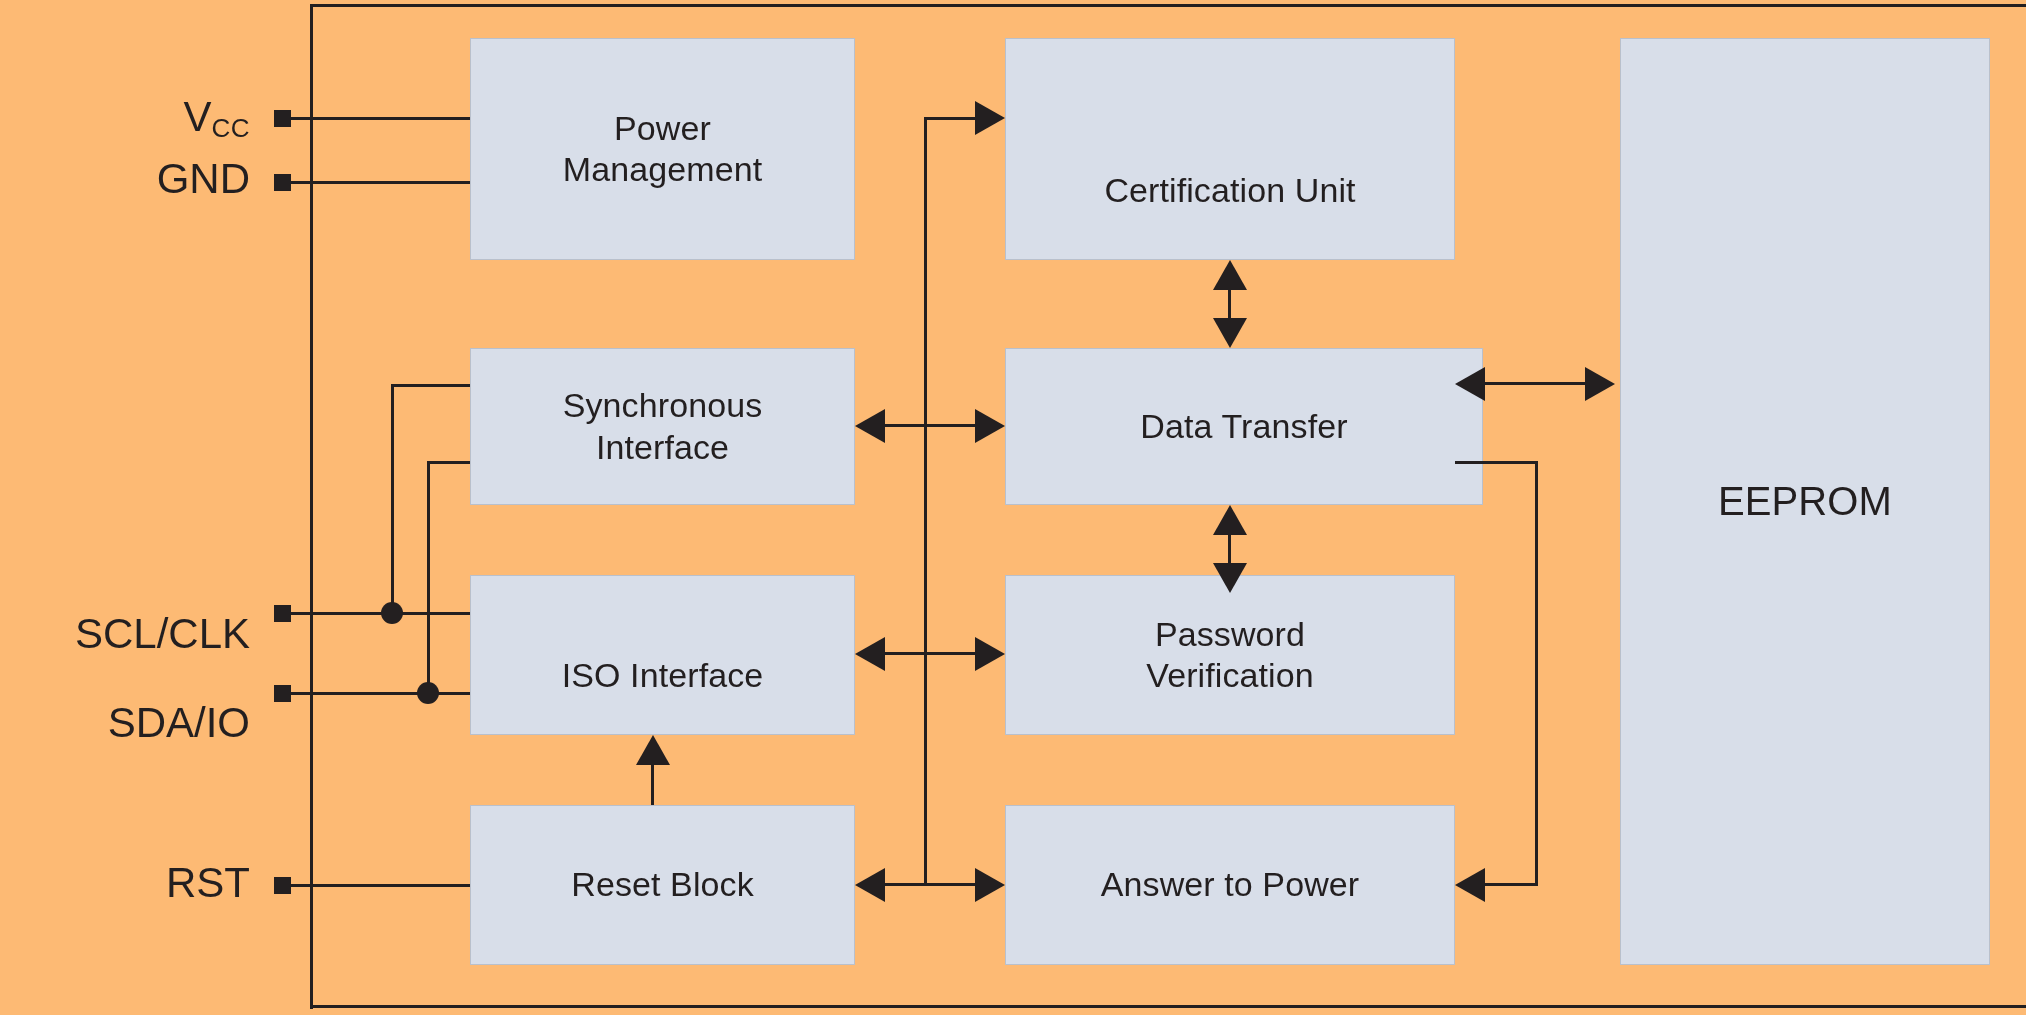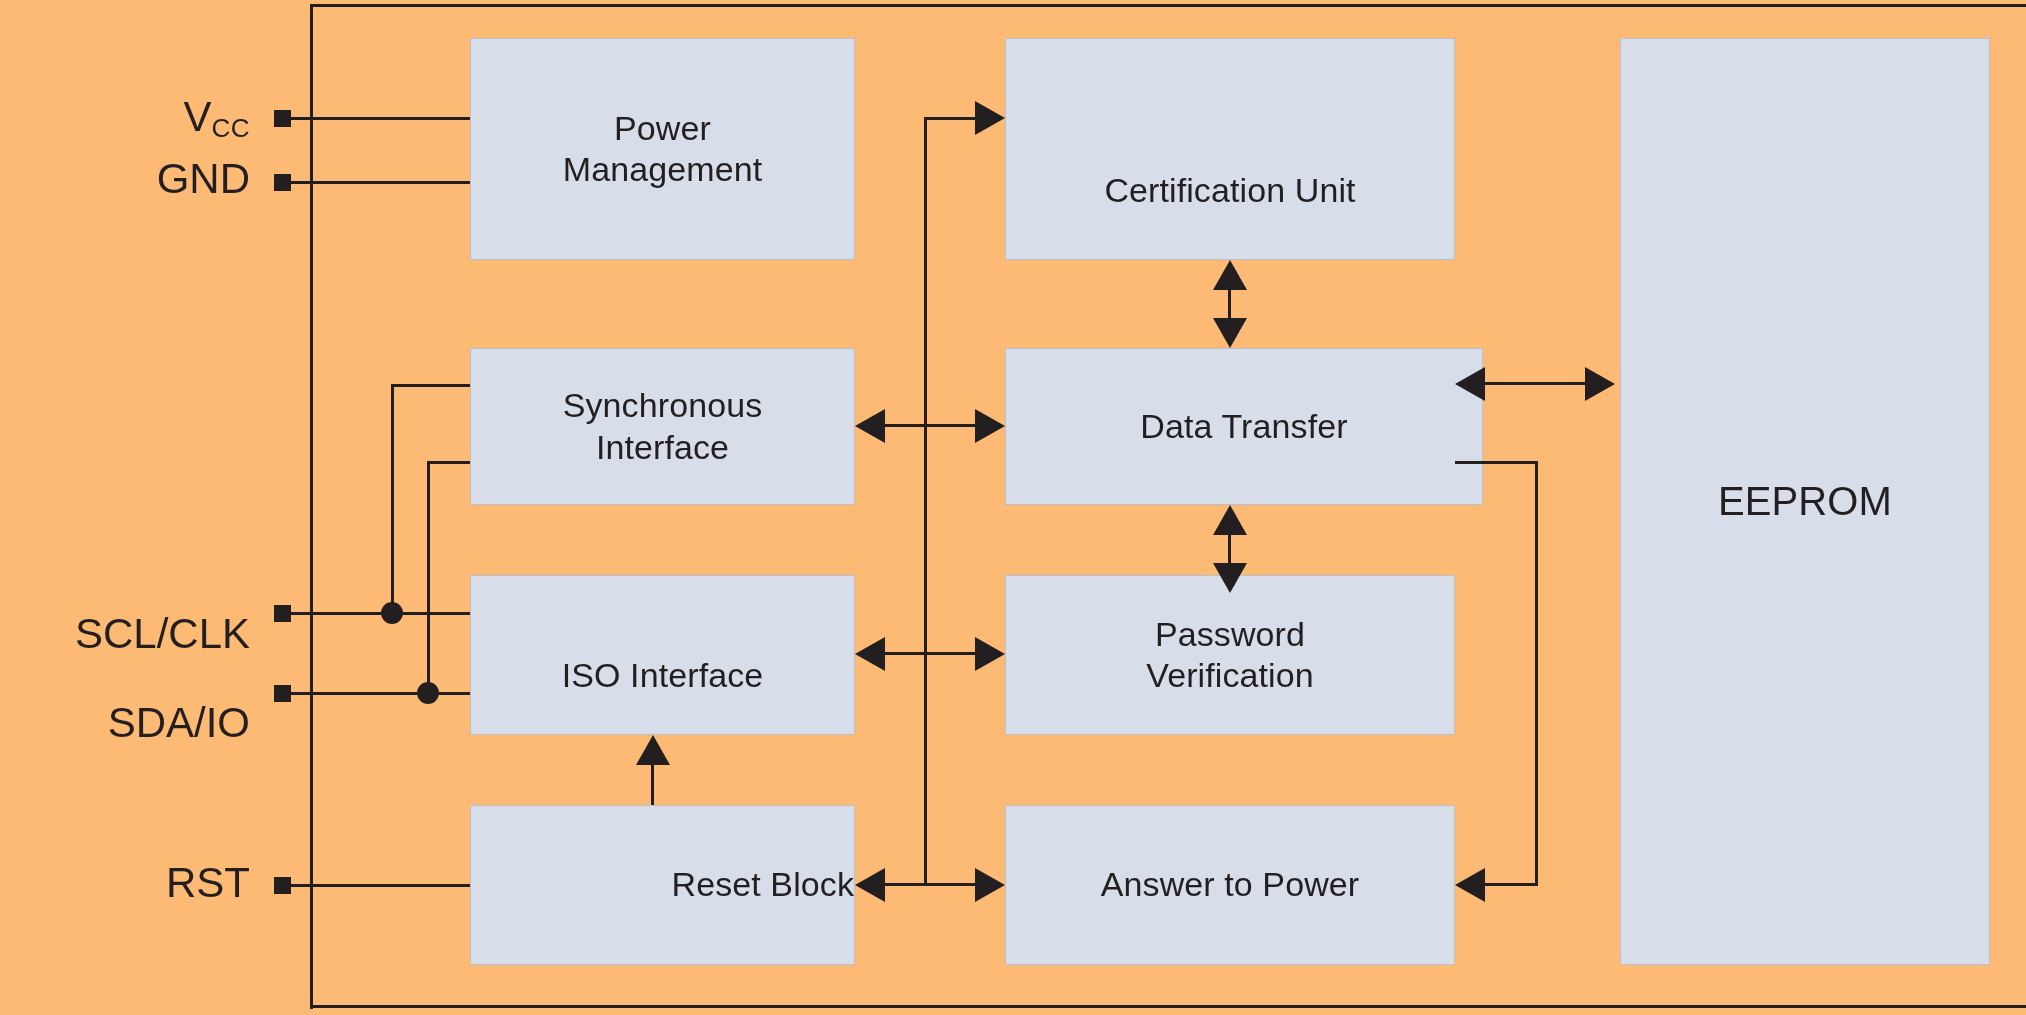--- a/index.html
+++ b/index.html
@@ -165,21 +165,21 @@
     </span>
   </div>
 
   <div class="block" style="left:470px; top:575px; width:385px; height:160px;">
     <span class="lines">
       <br>
       <span>ISO Interface</span>
     </span>
   </div>
 
-  <div class="block" style="left:470px; top:805px; width:385px; height:160px;justify-content:flex-end;">
+  <div class="block" style="left:470px; top:805px; width:385px; height:160px;">
     <span class="lines">
       <span>Reset Block</span>
     </span>
   </div>
 
   <div class="block" style="left:1005px; top:38px; width:450px; height:222px;">
     <span class="lines">
       <br>
       <br>
       <span>Certification Unit</span>

